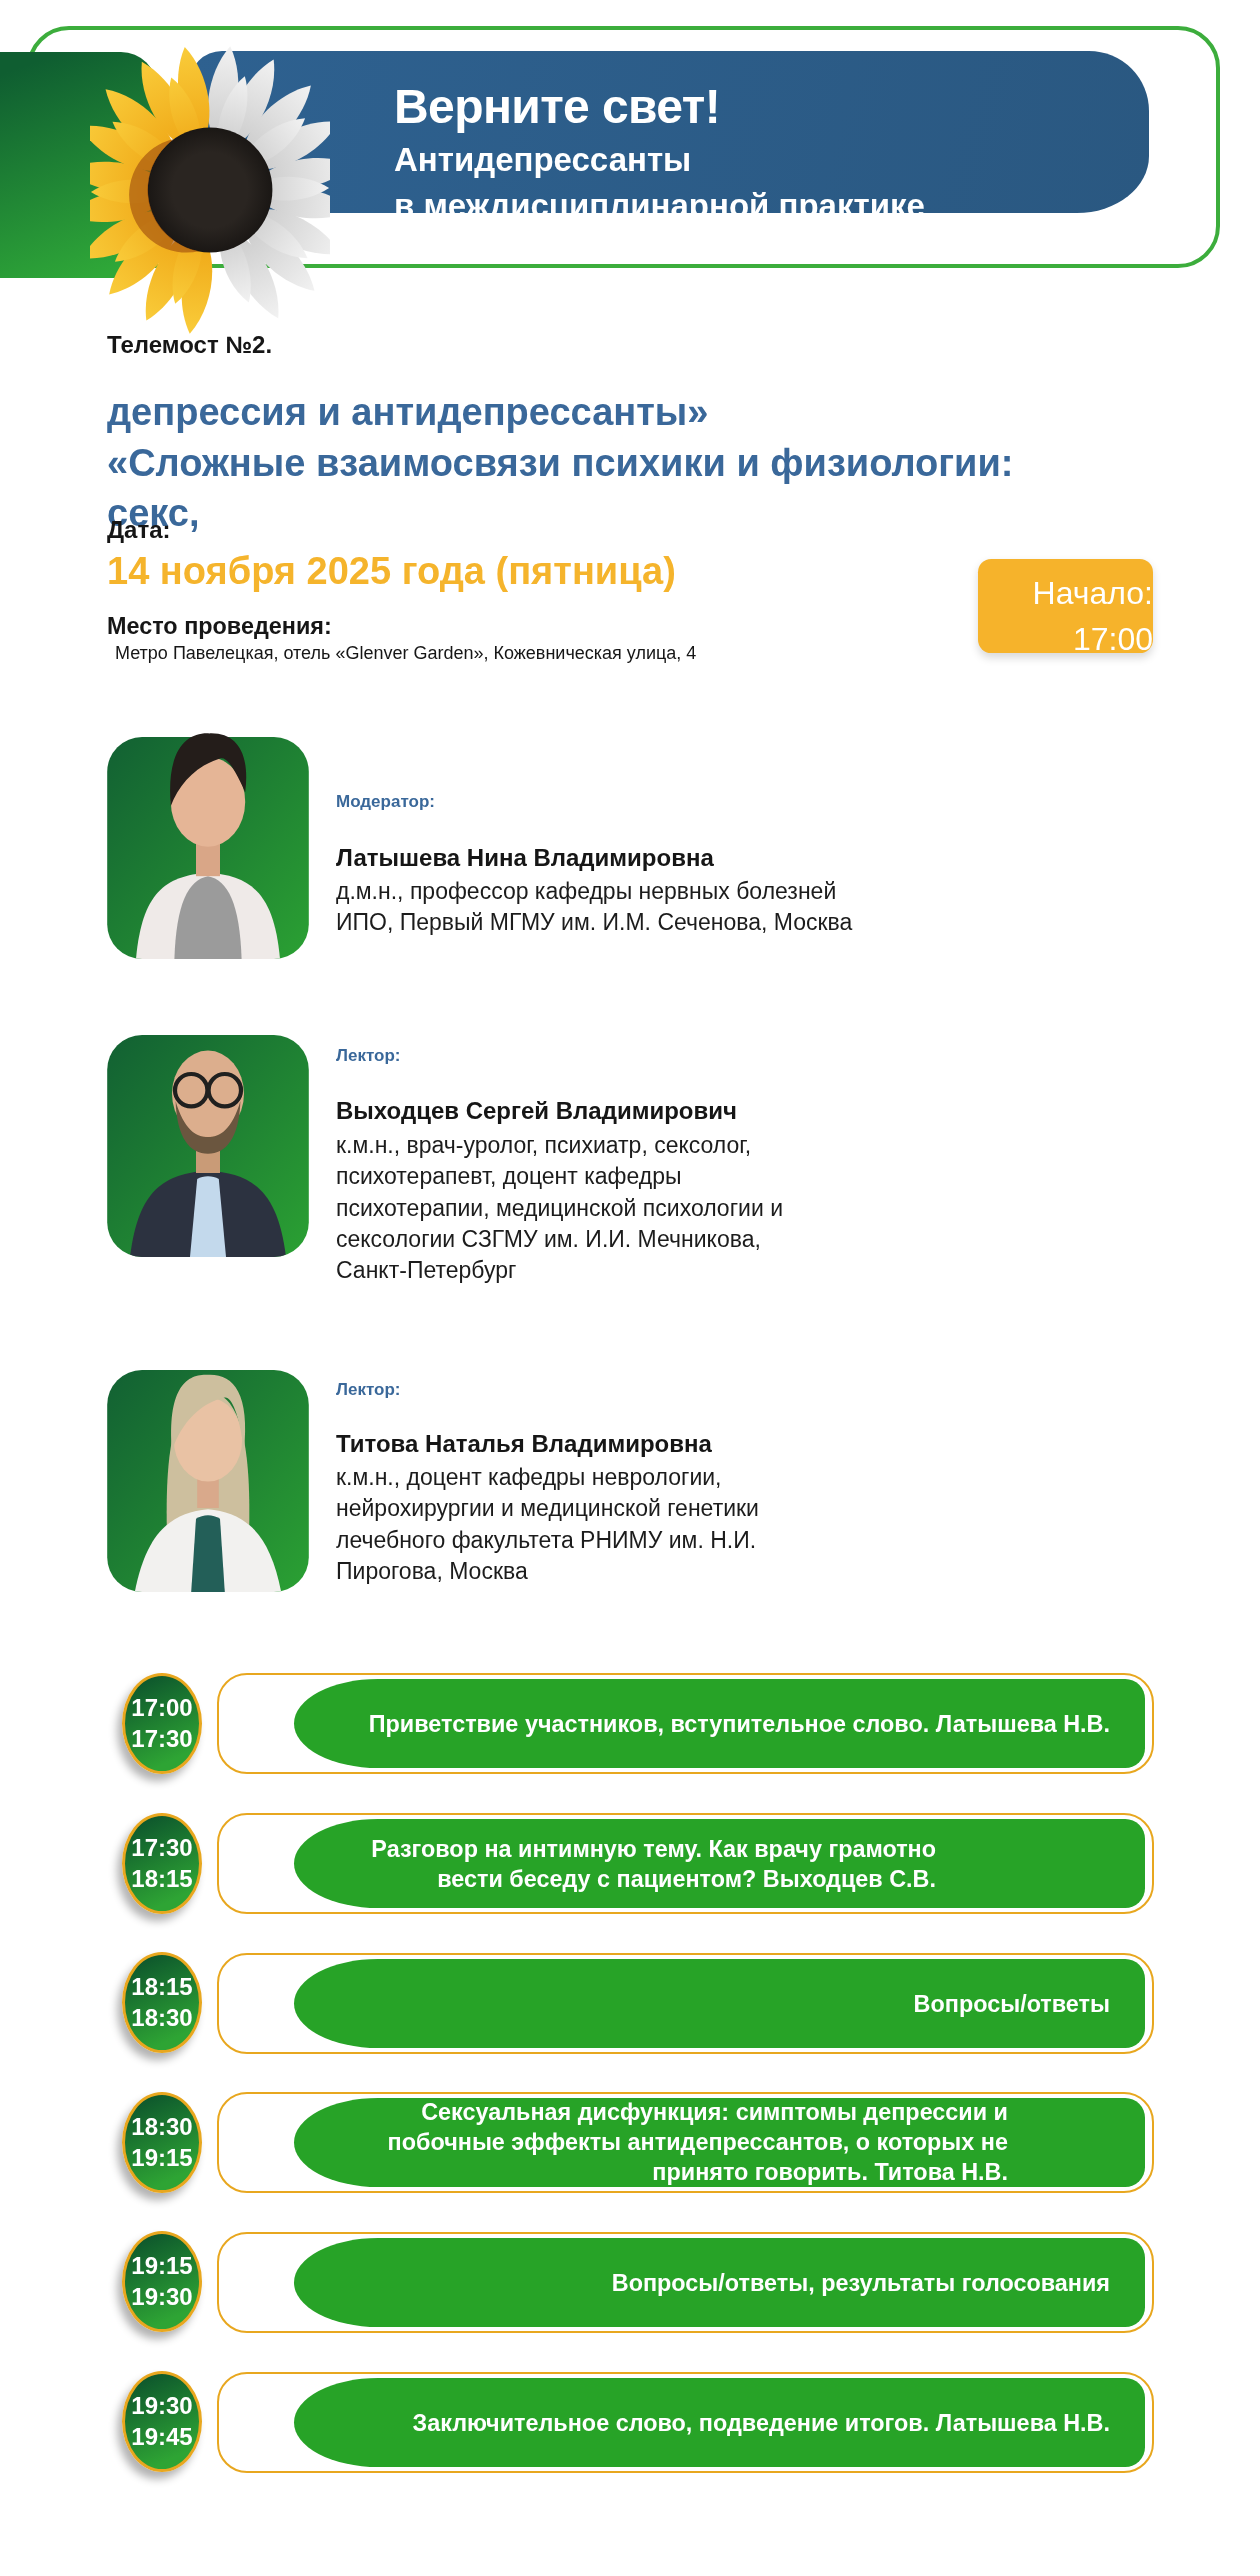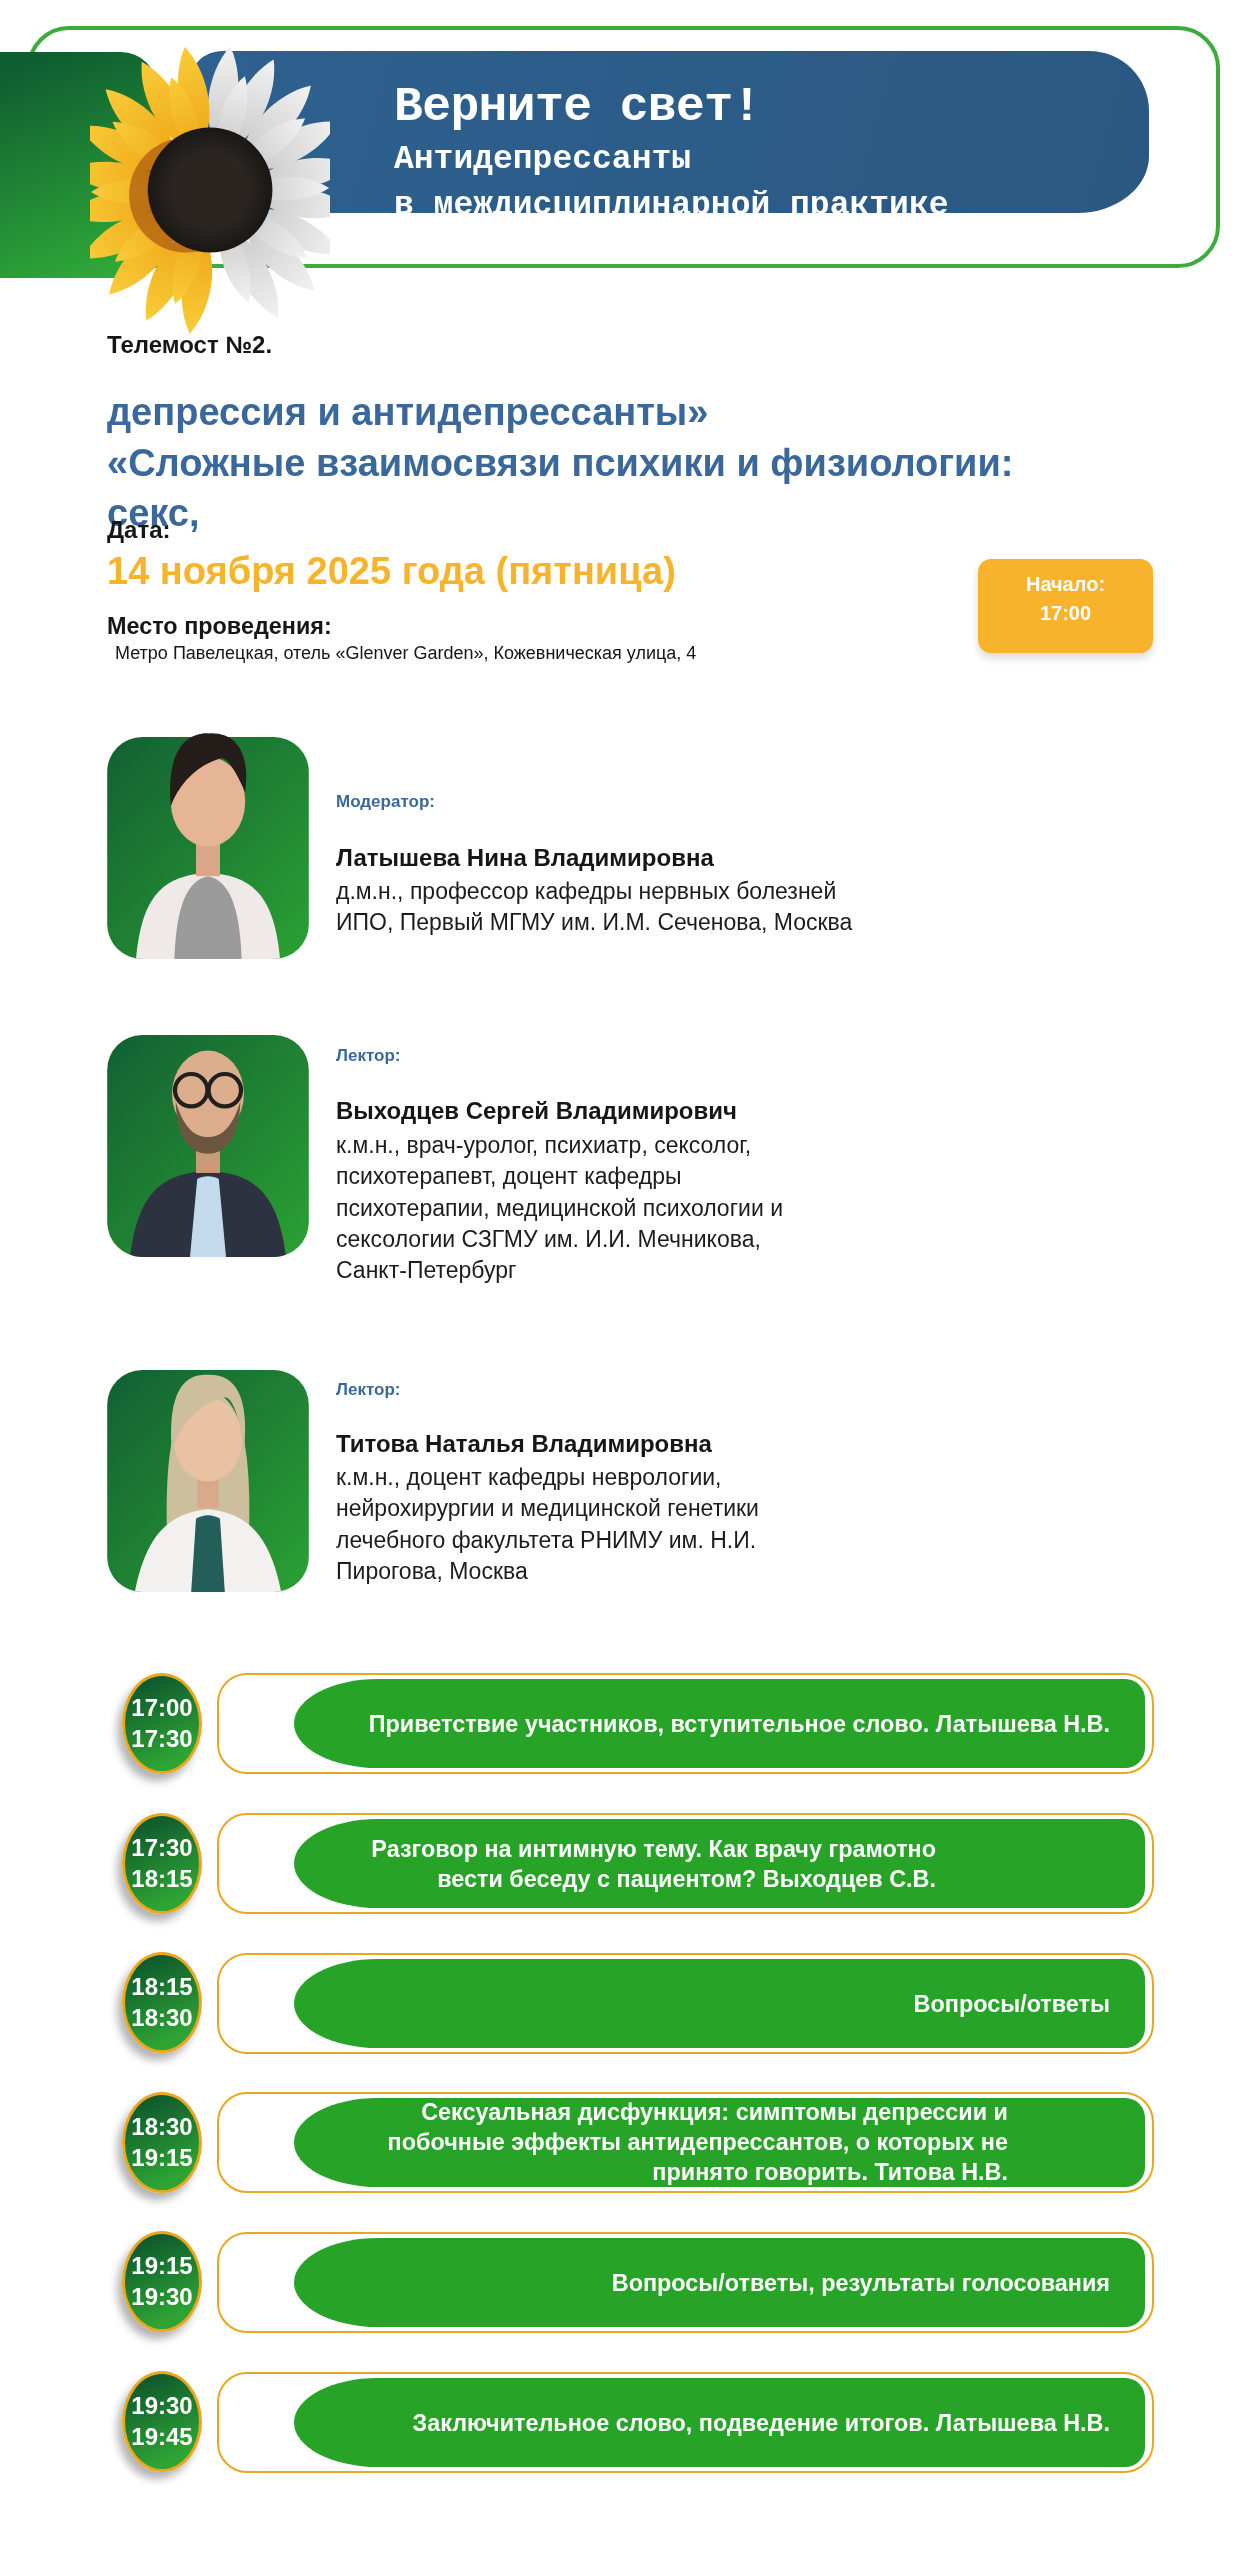--- a/index.html
+++ b/index.html
@@ -8,38 +8,38 @@
 
   
   .hdr-frame{position:absolute;left:27px;top:26.4px;width:1185px;height:234px;
              border:4.2px solid #3CAD3C;border-radius:42px;background:transparent;}
   .hdr-panel{position:absolute;left:0;top:52px;width:157px;height:226px;
              background:linear-gradient(160deg,#0F5E31 8%,#2FA838 92%);
              border-radius:0 36px 36px 0;}
   .hdr-banner{position:absolute;left:189px;top:51px;width:960px;height:162px;
               background:linear-gradient(105deg,#2E6190 0%,#2A5881 100%);
               border-radius:33px 60px 72px 33px / 33px 60px 57px 33px;
-              box-sizing:border-box;padding:31px 36px 8px 205px;font-family:Liberation Mono, monospace;}
+              box-sizing:border-box;padding:31px 36px 8px 205px;}
   .hdr-banner .t1{color:#fff;font-size:48px;font-weight:700;line-height:1.05;letter-spacing:-0.6px;}
   .hdr-banner .t2{color:#fff;font-size:33px;font-weight:700;line-height:1.52;margin-top:3px;}
   .hdr-banner .t3{color:#fff;font-size:33px;font-weight:700;line-height:1.2;}
   .sunflower{position:absolute;left:90px;top:37px;width:240px;height:306px;}
 
   
   .abs{position:absolute;}
   .kicker{left:107px;top:331px;font-size:24px;font-weight:700;}
   .ev-title{left:107px;top:387px;width:960px;font-size:38px;font-weight:700;
             color:#3A689A;line-height:1.33;}
   .date-label{left:107px;top:516px;font-size:24px;font-weight:700;}
   .date-value{left:107px;top:550px;font-size:38px;font-weight:700;color:#F5B42C;}
   .venue-label{left:107px;top:613px;font-size:23.4px;font-weight:700;}
   .venue-value{left:107px;top:643px;font-size:18px;font-weight:400;margin-left:8px;}
   .start-box{left:978px;top:559px;width:175px;height:94px;background:#F6B32B;
              border-radius:13.2px;box-shadow:0 4.8px 8.4px rgba(0,0,0,0.15);
-             color:#fff;text-align:center;font-size:20px;font-weight:700;
+             color:#fff;text-align:right;font-size:32px;font-weight:400;
              line-height:1.45;box-sizing:border-box;padding-top:10.8px;}
 
   
   .speaker-photo{width:202px;height:264px;left:107px;}
   .role{left:336px;font-size:17px;font-weight:700;color:#3A689A;}
   .sp-name{left:336px;font-size:24px;font-weight:700;color:#161616;}
   .sp-bio{left:336px;font-size:23px;font-weight:400;line-height:1.36;color:#1c1c1c;}
 
   
   .badge{position:absolute;left:122px;width:80px;height:101px;border-radius:50%;

